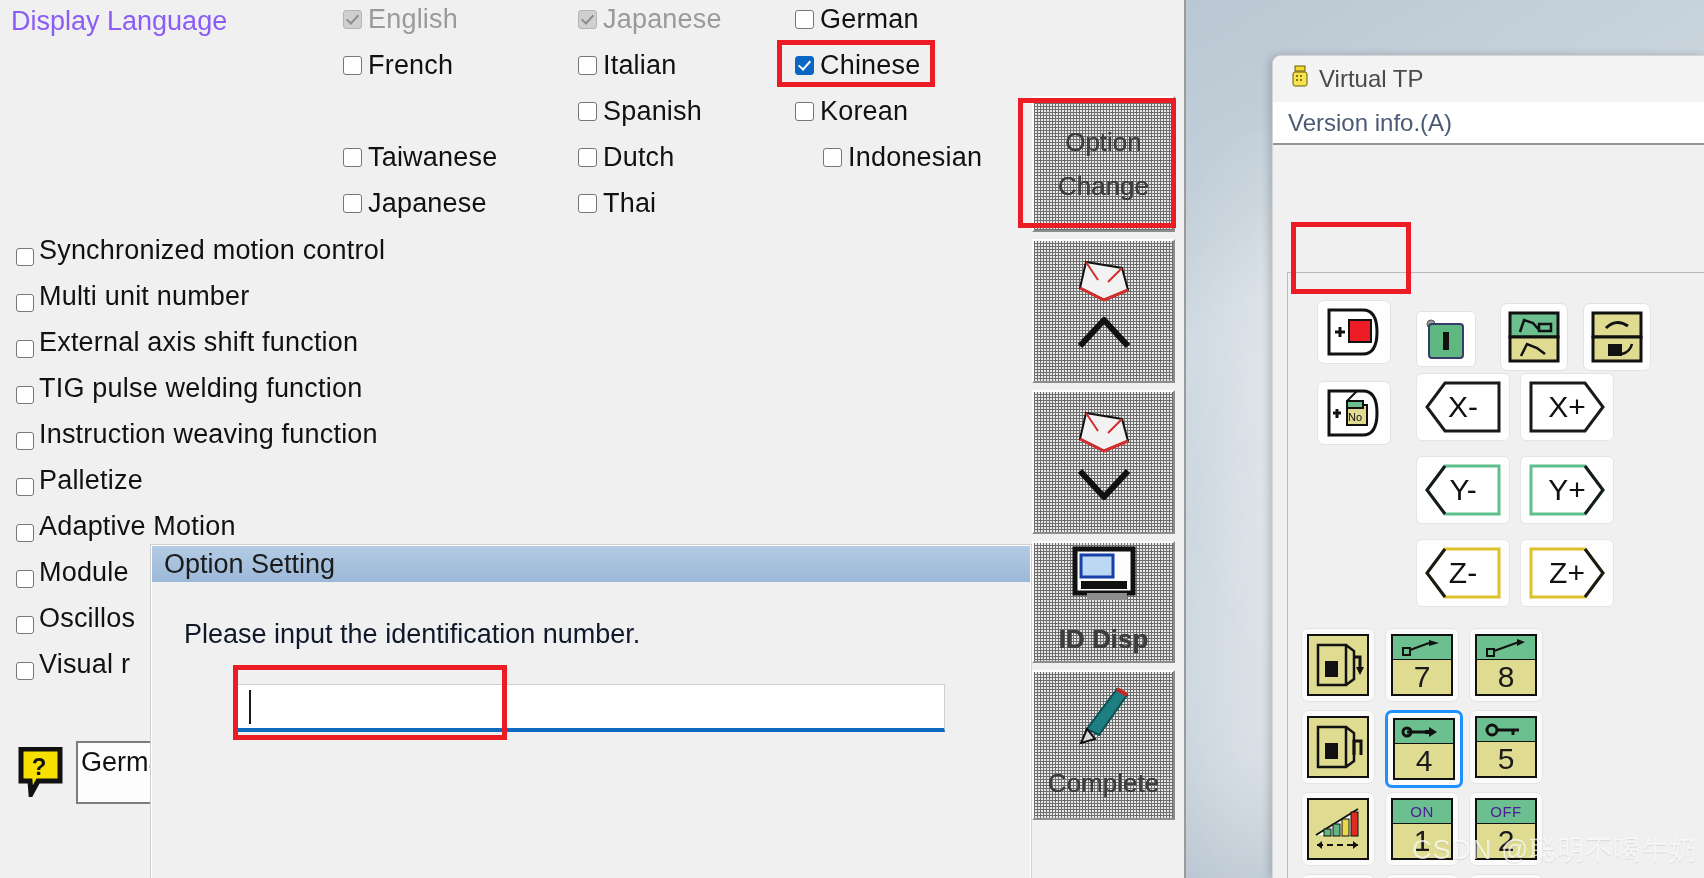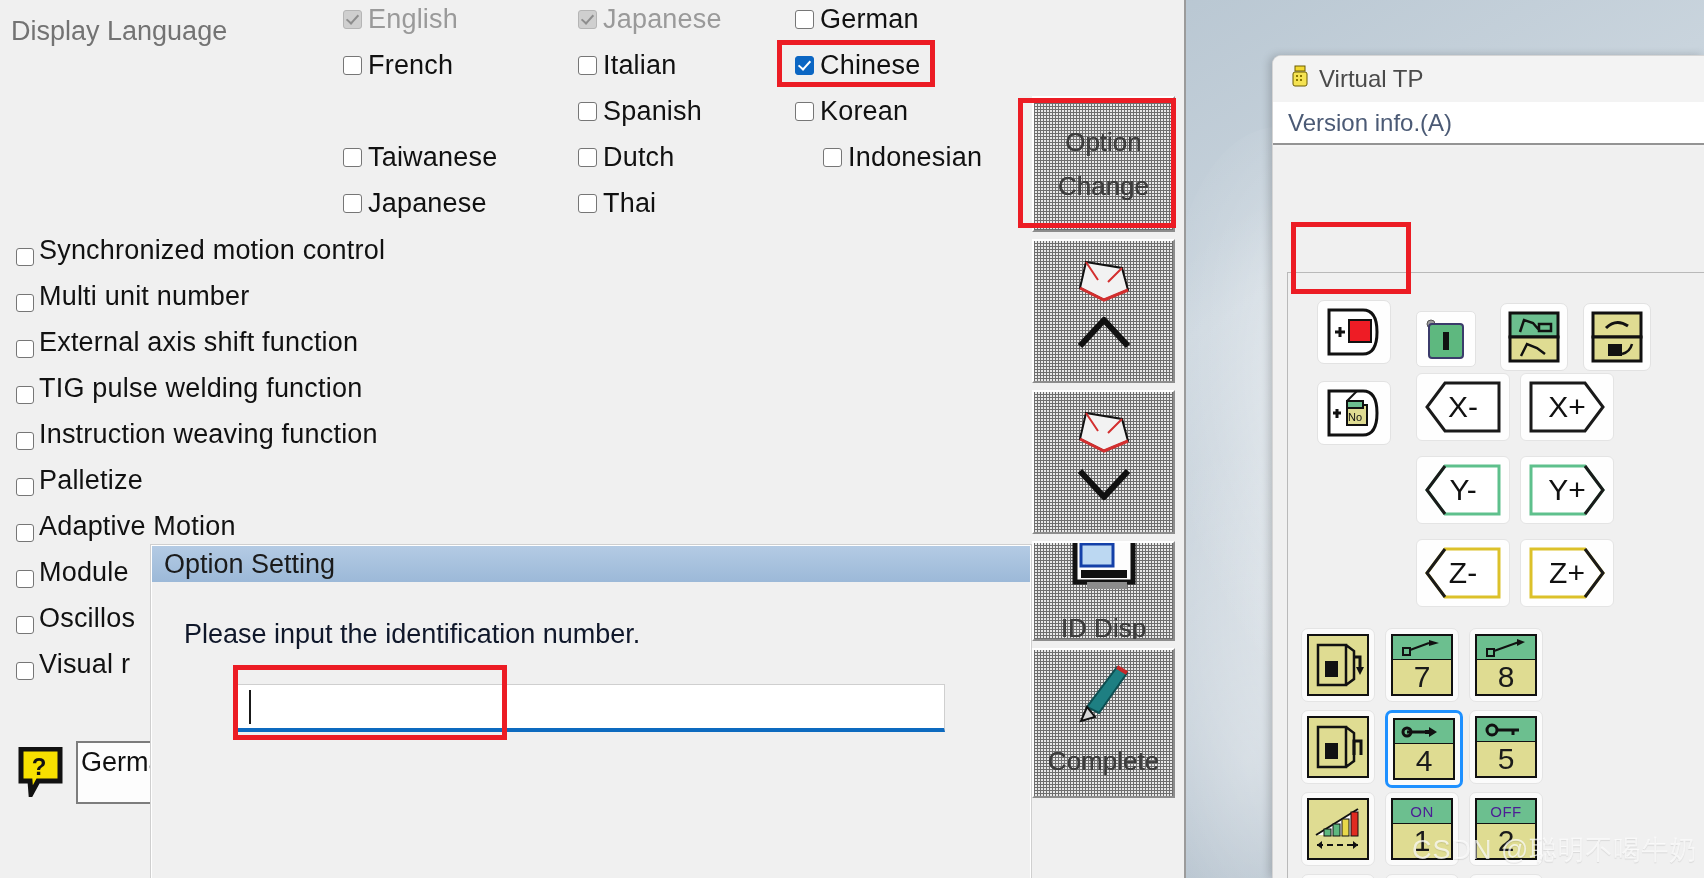--- a/index.html
+++ b/index.html
@@ -29,21 +29,21 @@
   #optwin{
     position:absolute;left:0;top:0;width:1184px;height:878px;
     background:#f0f0f0;
     border-right:2px solid #9b9b9b;
     overflow:hidden;
   }
   #optwin-body{position:absolute;left:0;top:0;width:1020px;height:878px;background:#f0f0f0;}
 
   
   .lang-title{
-    position:absolute;left:11px;top:16px;font-size:27px;color:#737373;white-space:nowrap;
+    position:absolute;left:11px;top:6px;font-size:27px;color:#8b5cf6;white-space:nowrap;
   }
   .cb-row{position:absolute;height:34px;display:flex;align-items:center;white-space:nowrap;}
   .cb{
     width:19px;height:19px;min-width:19px;box-sizing:border-box;
     border:1.6px solid #767676;border-radius:3px;background:#fff;
     margin-right:6px;position:relative;
   }
   .cb.checked{background:#0b66c3;border-color:#0b66c3;}
   .cb.checked:after{
     content:"";position:absolute;left:5px;top:1px;width:5px;height:10px;
@@ -328,21 +328,21 @@
       <span class="tglyph">
         <svg width="80" height="110" viewBox="0 0 80 110">
           <path d="M22 8 L58 14 L64 36 L40 46 L16 34 Z" fill="#f2f2f2" stroke="#111" stroke-width="2"></path>
           <path d="M16 34 L40 46 L64 36" fill="none" stroke="#d32f2f" stroke-width="3"></path>
           <path d="M22 8 L34 26 M58 14 L44 28" stroke="#d32f2f" stroke-width="2" fill="none"></path>
           <path d="M16 66 L40 92 L64 66" fill="none" stroke="#111" stroke-width="6" stroke-linejoin="round"></path>
         </svg>
       </span>
     </div>
 
-    <div class="tbtn" style="height:100px;">
+    <div class="tbtn" style="height:122px;font-weight:bold;">
       <span class="tglyph">
         <svg width="86" height="70" viewBox="0 0 86 70">
           <rect x="14" y="6" width="58" height="44" fill="#fdfdfd" stroke="#111" stroke-width="5"></rect>
           <rect x="20" y="12" width="32" height="22" fill="#bcd8f2" stroke="#1440a8" stroke-width="3"></rect>
           <rect x="20" y="38" width="46" height="8" fill="#111"></rect>
           <rect x="26" y="50" width="40" height="7" fill="#8c8c8c"></rect>
         </svg>
       </span>
       <span class="tlabel">ID Disp</span>
     </div>

